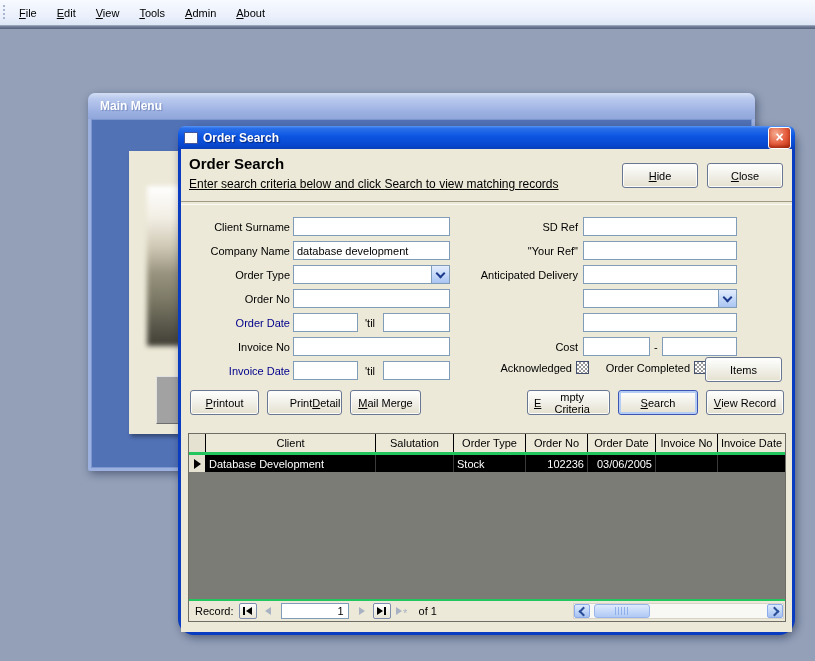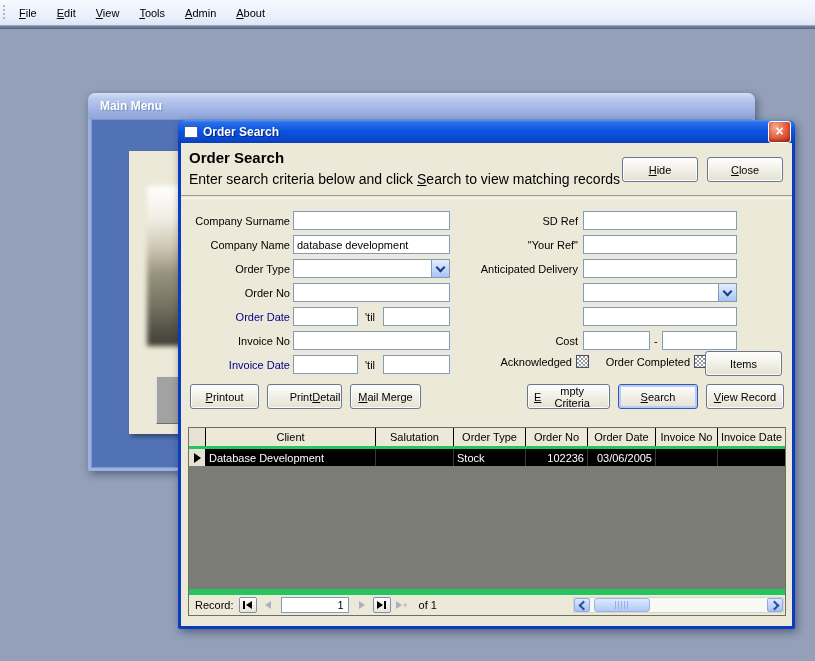--- a/index.html
+++ b/index.html
@@ -33,40 +33,40 @@
     text-shadow:1px 1px 1px #7289bd;
   }
   .body-inactive{position:absolute;left:3px;right:3px;top:26px;bottom:3px;background:#5272b6;border:1px solid #7d97cf;}
   .mm-panel{position:absolute;left:37px;top:31px;width:230px;height:283px;background:#ece9d8;box-shadow:2px 3px 4px rgba(0,0,0,.35);}
   .mm-photo{position:absolute;left:18px;top:35px;width:120px;height:160px;
     background:linear-gradient(180deg,#ffffff 0%,#f2eee4 20%,#cfc8b4 38%,#97927e 55%,#7a7764 72%,#585649 88%,#413f36 100%);
     filter:blur(2.5px);}
   .mm-btn{position:absolute;left:27px;top:225px;width:110px;height:46px;background:#a2a2a2;
     border:1px solid #e2e2e2;border-right-color:#6e6e6e;border-bottom-color:#6e6e6e;}
   
-  .win-active{left:178px;top:120px;width:617px;height:509px;background:#0a3cc2;z-index:2;}
+  .win-active{left:178px;top:126px;width:617px;height:509px;background:#0a3cc2;z-index:2;border-radius:16px;}
   .tb-active{
     height:23px;border-radius:7px 7px 0 0;
     background:linear-gradient(180deg,#5a96f5 0%,#2a70ea 10%,#0c55e2 45%,#0847cd 85%,#0a3eb8 100%);
     display:flex;align-items:center;padding:0 4px 0 6px;
   }
   .title-text{color:#fff;font-weight:bold;font-size:12px;margin-left:5px;flex:1;text-shadow:1px 1px 1px rgba(0,10,60,.6);}
   .form-icon{width:14px;height:12px;background:#fdfdfd;border:1px solid #44579a;display:inline-block;box-sizing:border-box;}
   .form-icon .fi-bar{height:3px;background:#6688d8;border-bottom:1px solid #44579a;}
   .form-icon .fi-ln{height:1px;background:#9aa4b8;margin:1px 1px 0;}
   .close-btn{
     width:21px;height:20px;border-radius:3px;border:1px solid #fff;
     background:radial-gradient(circle at 32% 28%,#f5ab90 0%,#e4593a 55%,#bd3312 95%);
     display:flex;align-items:center;justify-content:center;box-shadow:inset 0 -2px 3px rgba(120,20,0,.5);
   }
   .close-x{color:#fff;font-weight:bold;font-size:14px;line-height:14px;margin-top:-1px;}
   .dlg-body{position:absolute;left:3px;right:3px;top:23px;bottom:3px;background:#ece9d8;}
   
   .dlg-heading{position:absolute;left:8px;top:6px;font-size:15px;font-weight:bold;}
-  .dlg-subtitle{position:absolute;left:8px;top:28px;font-size:14px;}
+  .dlg-subtitle{position:absolute;left:8px;top:28px;font-size:12px;text-decoration:underline;}
   .divider{position:absolute;left:0;right:0;top:52px;height:2px;border-top:1px solid #9e9a86;border-bottom:1px solid #fbfaf4;}
   
   .xpbtn{
     position:absolute;height:25px;box-sizing:border-box;
     background:linear-gradient(180deg,#ffffff,#f2f1ea 45%,#e5e1d0);
     border:1px solid #6a7792;border-radius:3px;
     box-shadow:inset 0 0 0 1px #fcfcf8;
     display:flex;align-items:center;justify-content:center;
     font-size:11px;cursor:default;
   }
@@ -95,21 +95,21 @@
     border:1px solid #6e6e66;background:#7c7c76;display:flex;flex-direction:column;}
   .ds-header{display:flex;height:18px;background:#ece9d8;border-bottom:3px solid #22c55e;}
   .ds-header .cell{box-sizing:border-box;border-right:1px solid #000;display:flex;align-items:center;justify-content:center;font-size:11px;}
   .ds-row{display:flex;height:17px;background:#000;color:#fff;}
   .ds-row .cell{box-sizing:border-box;border-right:1px solid #3a3a3a;display:flex;align-items:center;padding:0 3px;overflow:hidden;white-space:nowrap;}
   .ds-row .cell.num{justify-content:flex-end;}
   .sel-cell{box-sizing:border-box;width:17px;background:#e6e2d2;border-right:1px solid #000;display:flex;align-items:center;justify-content:center;}
   .sel-arrow{width:0;height:0;border-top:5px solid transparent;border-bottom:5px solid transparent;border-left:7px solid #000;}
   .c1{width:170px;}.c2{width:78px;}.c3{width:72px;}.c4{width:62px;}.c5{width:68px;}.c6{width:62px;}.c7{flex:1;border-right:none !important;}
   .ds-empty{flex:1;background:#7c7c76;}
-  .ds-nav{height:20px;background:#ece9d8;border-top:6px solid #22c55e;display:flex;align-items:center;position:relative;padding-left:6px;gap:2px;}
+  .ds-nav{height:20px;background:#ece9d8;border-top:2px solid #22c55e;display:flex;align-items:center;position:relative;padding-left:6px;gap:2px;}
   .navbtn{width:18px;height:16px;box-sizing:border-box;display:flex;align-items:center;justify-content:center;gap:1px;
     background:linear-gradient(180deg,#ffffff,#e8e4d6);border:1px solid #7e8eae;border-radius:2px;}
   .navbtn.flat{background:transparent;border:1px solid transparent;}
   .t-r{width:0;height:0;border-top:4px solid transparent;border-bottom:4px solid transparent;border-left:6px solid #000;}
   .t-l{width:0;height:0;border-top:4px solid transparent;border-bottom:4px solid transparent;border-right:6px solid #000;}
   .vbar{width:2px;height:8px;background:#000;}
   .dis .t-r{border-left-color:#a8b2c2;}
   .dis .t-l{border-right-color:#a8b2c2;}
   .star{font-size:11px;color:#a8b2c2;line-height:8px;margin-top:3px;}
   .rec-input{width:68px;height:16px;box-sizing:border-box;border:1px solid #7f9db9;background:#fff;
@@ -160,21 +160,21 @@
       </span>
   </div>
 
   <div class="dlg-body">
     <div class="dlg-heading">Order Search</div>
     <div class="dlg-subtitle">Enter search criteria below and click <u>S</u>earch to view matching records</div>
     <button class="xpbtn" style="left:441px;top:14px;width:76px;"><u>H</u>ide</button>
     <button class="xpbtn" style="left:526px;top:14px;width:76px;"><u>C</u>lose</button>
     <div class="divider"></div>
 
-    <div class="flabel" style="left:4px;top:68px;width:105px;">Company Surname</div>
+    <div class="flabel" style="left:4px;top:68px;width:105px;">Client Surname</div>
     <input class="tbox" style="left: 112px; top: 68px; width: 157px;" value="">
 
     <div class="flabel" style="left:4px;top:92px;width:105px;">Company Name</div>
     <input class="tbox" style="left: 112px; top: 92px; width: 157px;" value="database development">
 
     <div class="flabel" style="left:4px;top:116px;width:105px;">Order Type</div>
     <div class="combo" style="left:112px;top:116px;width:157px;">
       <div class="drop">
           <span class="chev"></span>
         </div>

